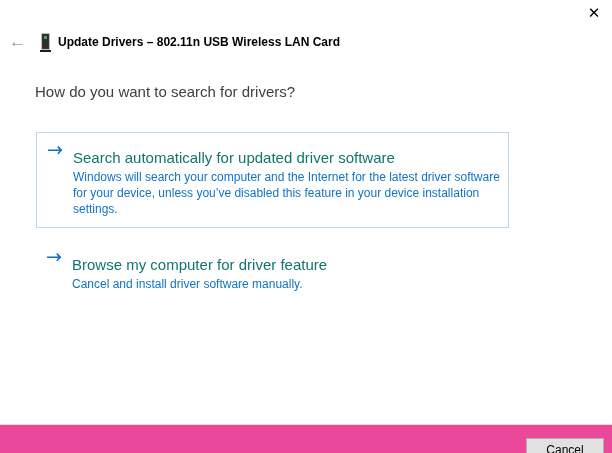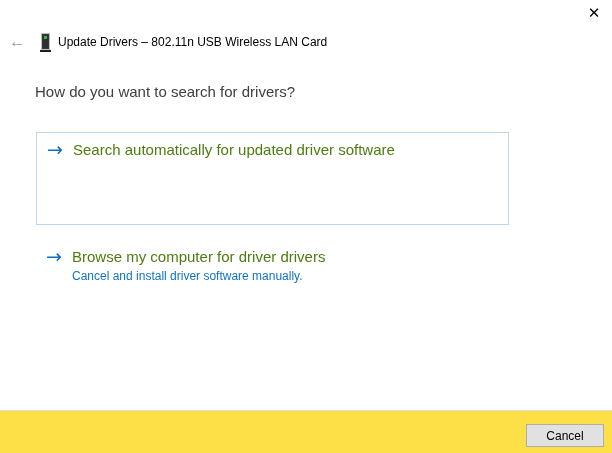--- a/index.html
+++ b/index.html
@@ -20,47 +20,48 @@
 
   
   .header{position:absolute;top:30px;left:0;width:100%;height:26px;}
   .back-arrow{
     position:absolute;left:9px;top:3px;font-size:17px;color:#9a9a9a;line-height:1;
   }
   .device-icon{position:absolute;left:39px;top:3px;}
   .header-title{
     position:absolute;left:58px;top:5px;font-size:12px;color:#000;
     white-space:nowrap;
+    font-weight:bold;
   }
 
   
   .heading{
     position:absolute;left:35px;top:83px;font-size:15px;color:#404040;
   }
 
   
   .cmd-link{position:absolute;left:36px;width:473px;cursor:pointer;}
   .cmd-link.bordered{border:1px solid #b9d8ef;}
   .cmd-arrow{
     position:absolute;left:10px;top:7px;font-size:19px;color:#0f6fc5;line-height:1;
     font-family:"DejaVu Sans",sans-serif;
   }
   .cmd-title{
-    margin:8px 0 0 36px;font-size:15px;color:#4d7c0f;line-height:1.2;
+    margin:16px 0 0 36px;font-size:15px;color:#0f766e;line-height:1.2;
   }
   .cmd-desc{
     margin:2px 0 0 36px;width:430px;font-size:12px;color:#1173c4;line-height:16px;
   }
   .opt1{top:132px;min-height:93px;box-sizing:border-box;padding-bottom:10px;}
   .opt2{top:240px;}
 
   
   .footer{
-    position:absolute;left:0;bottom:0;width:100%;height:43px;
-    background:#fde047;border-top:1px solid #dfdfdf;box-sizing:border-box;
+    position:absolute;left:0;bottom:0;width:100%;height:29px;
+    background:#ec4899;border-top:1px solid #dfdfdf;box-sizing:border-box;
   }
   .cancel-btn{
     position:absolute;right:8px;top:13px;width:78px;height:23px;
     background:#e1e1e1;border:1px solid #adadad;
     font-size:12px;color:#000;font-family:"Liberation Sans","DejaVu Sans",sans-serif;
     display:flex;align-items:center;justify-content:center;cursor:pointer;
     box-sizing:border-box;
   }
 </style>
 </head>
@@ -81,25 +82,26 @@
       </svg>
     </span>
     <span class="header-title">Update Drivers – 802.11n USB Wireless LAN Card</span>
   </div>
 
   <div class="heading">How do you want to search for drivers?</div>
 
   <div class="cmd-link bordered opt1">
     <span class="cmd-arrow">→</span>
     <div class="cmd-title">Search automatically for updated driver software</div>
+    <div class="cmd-desc">Windows will search your computer and the Internet for the latest driver software for your device, unless you’ve disabled this feature in your device installation settings.</div>
   </div>
 
   <div class="cmd-link opt2">
     <span class="cmd-arrow">→</span>
-    <div class="cmd-title">Browse my computer for driver drivers</div>
+    <div class="cmd-title">Browse my computer for driver feature</div>
     <div class="cmd-desc">Cancel and install driver software manually.</div>
   </div>
 
   <div class="footer">
     <button class="cancel-btn">Cancel</button>
   </div>
 
 </div>
 
 </body></html>

